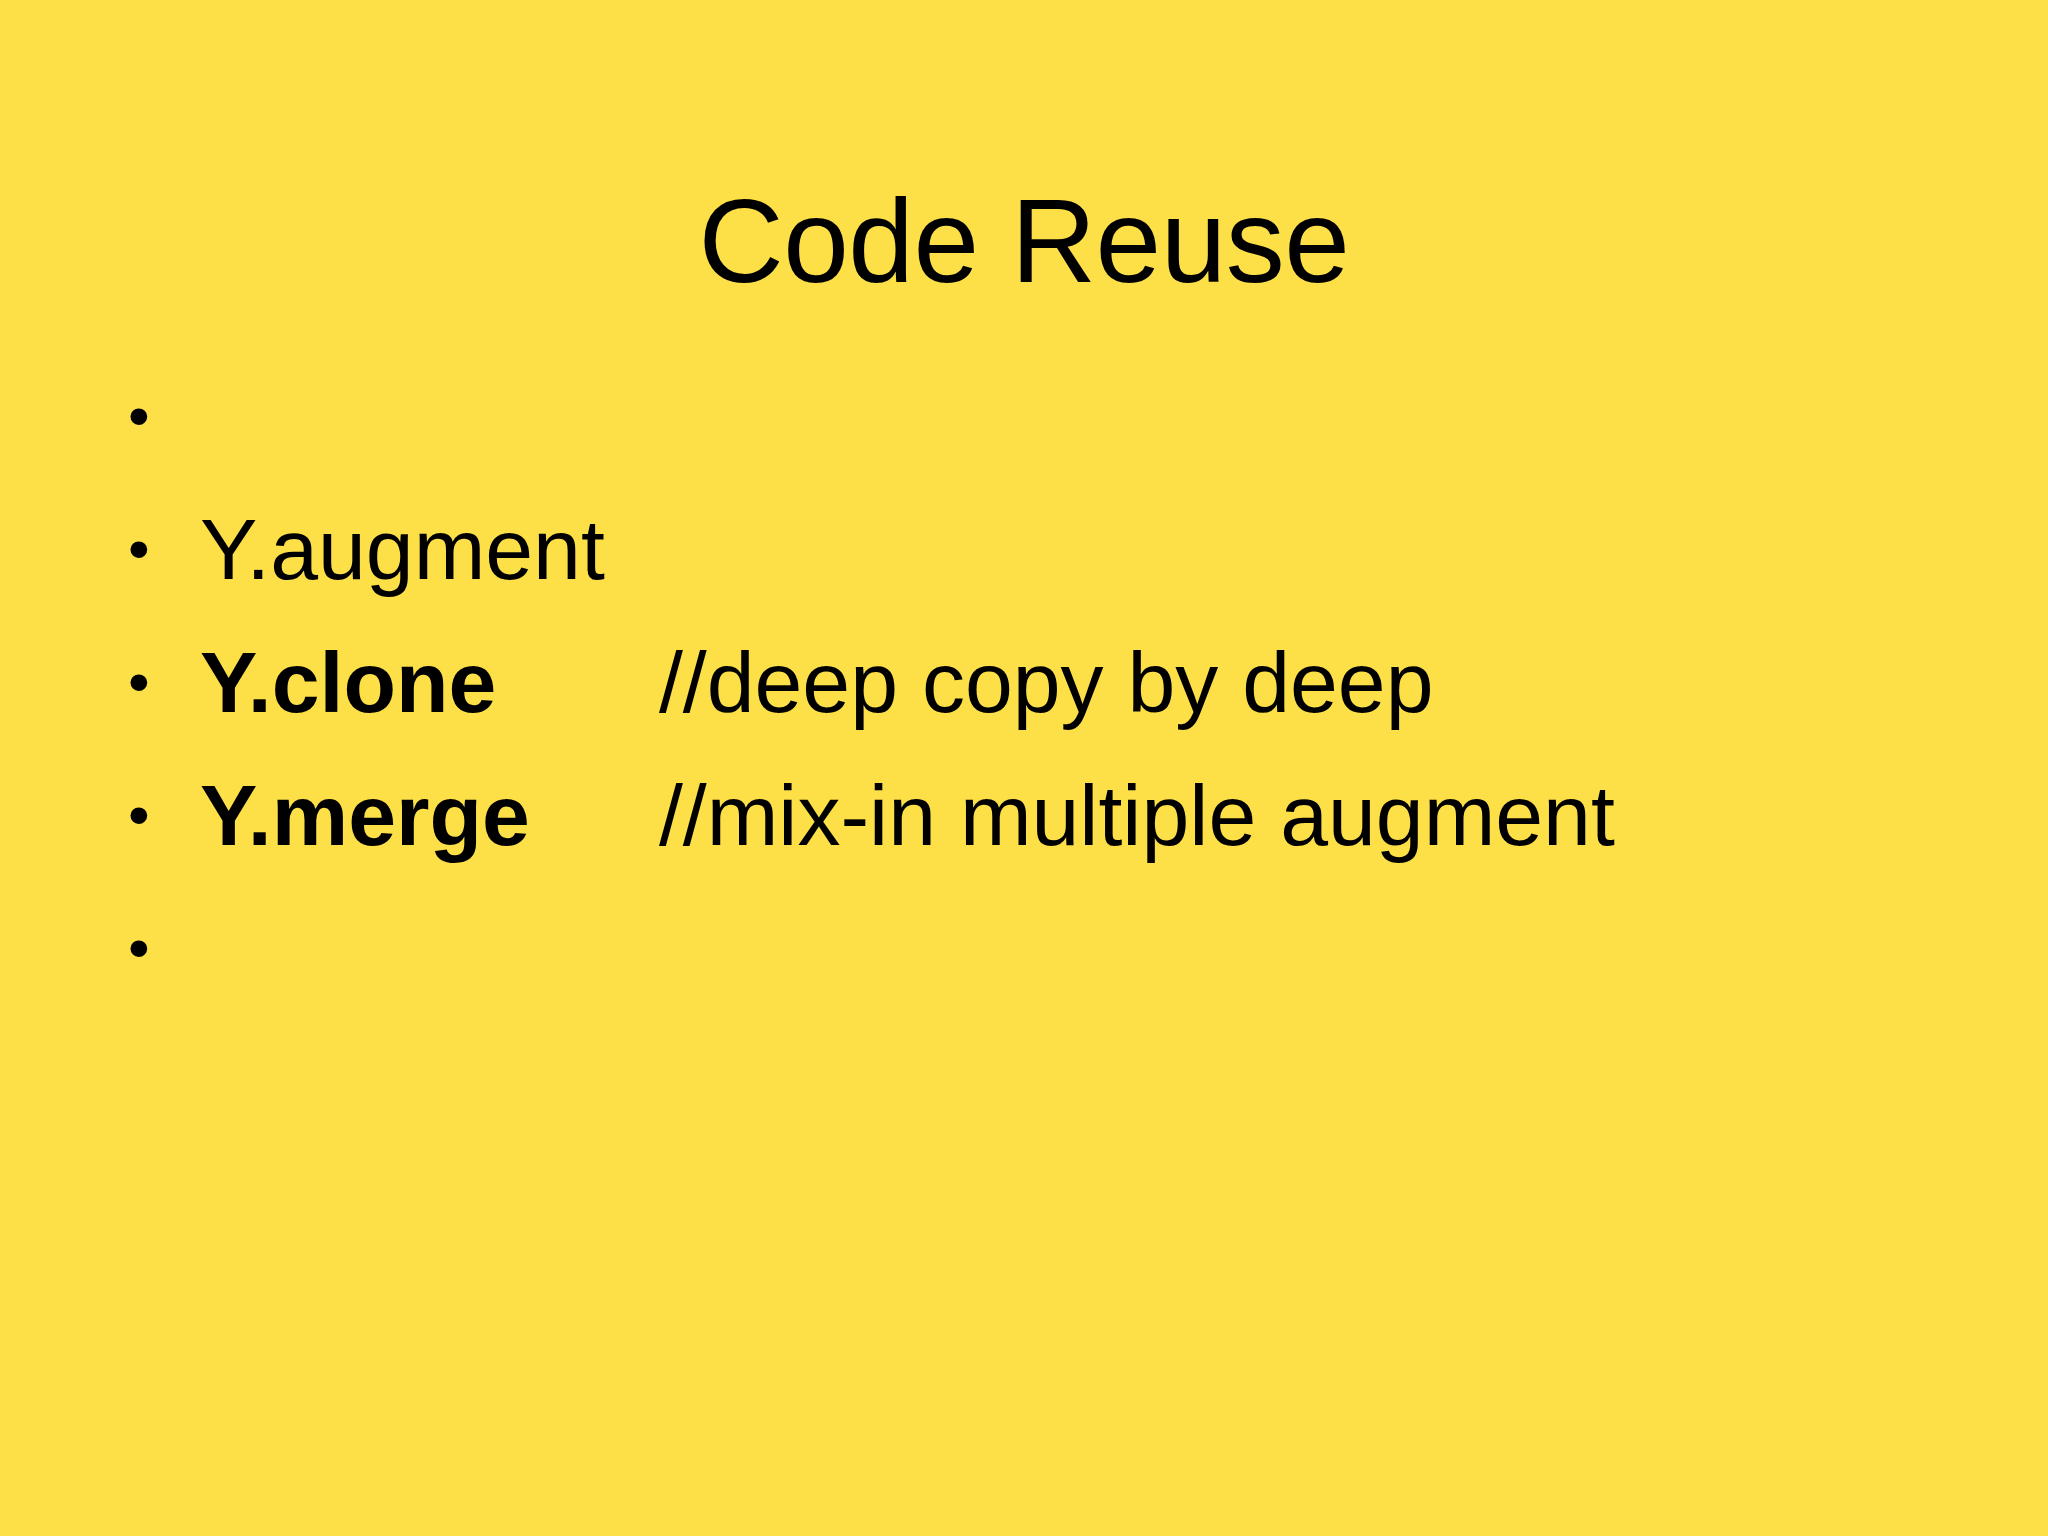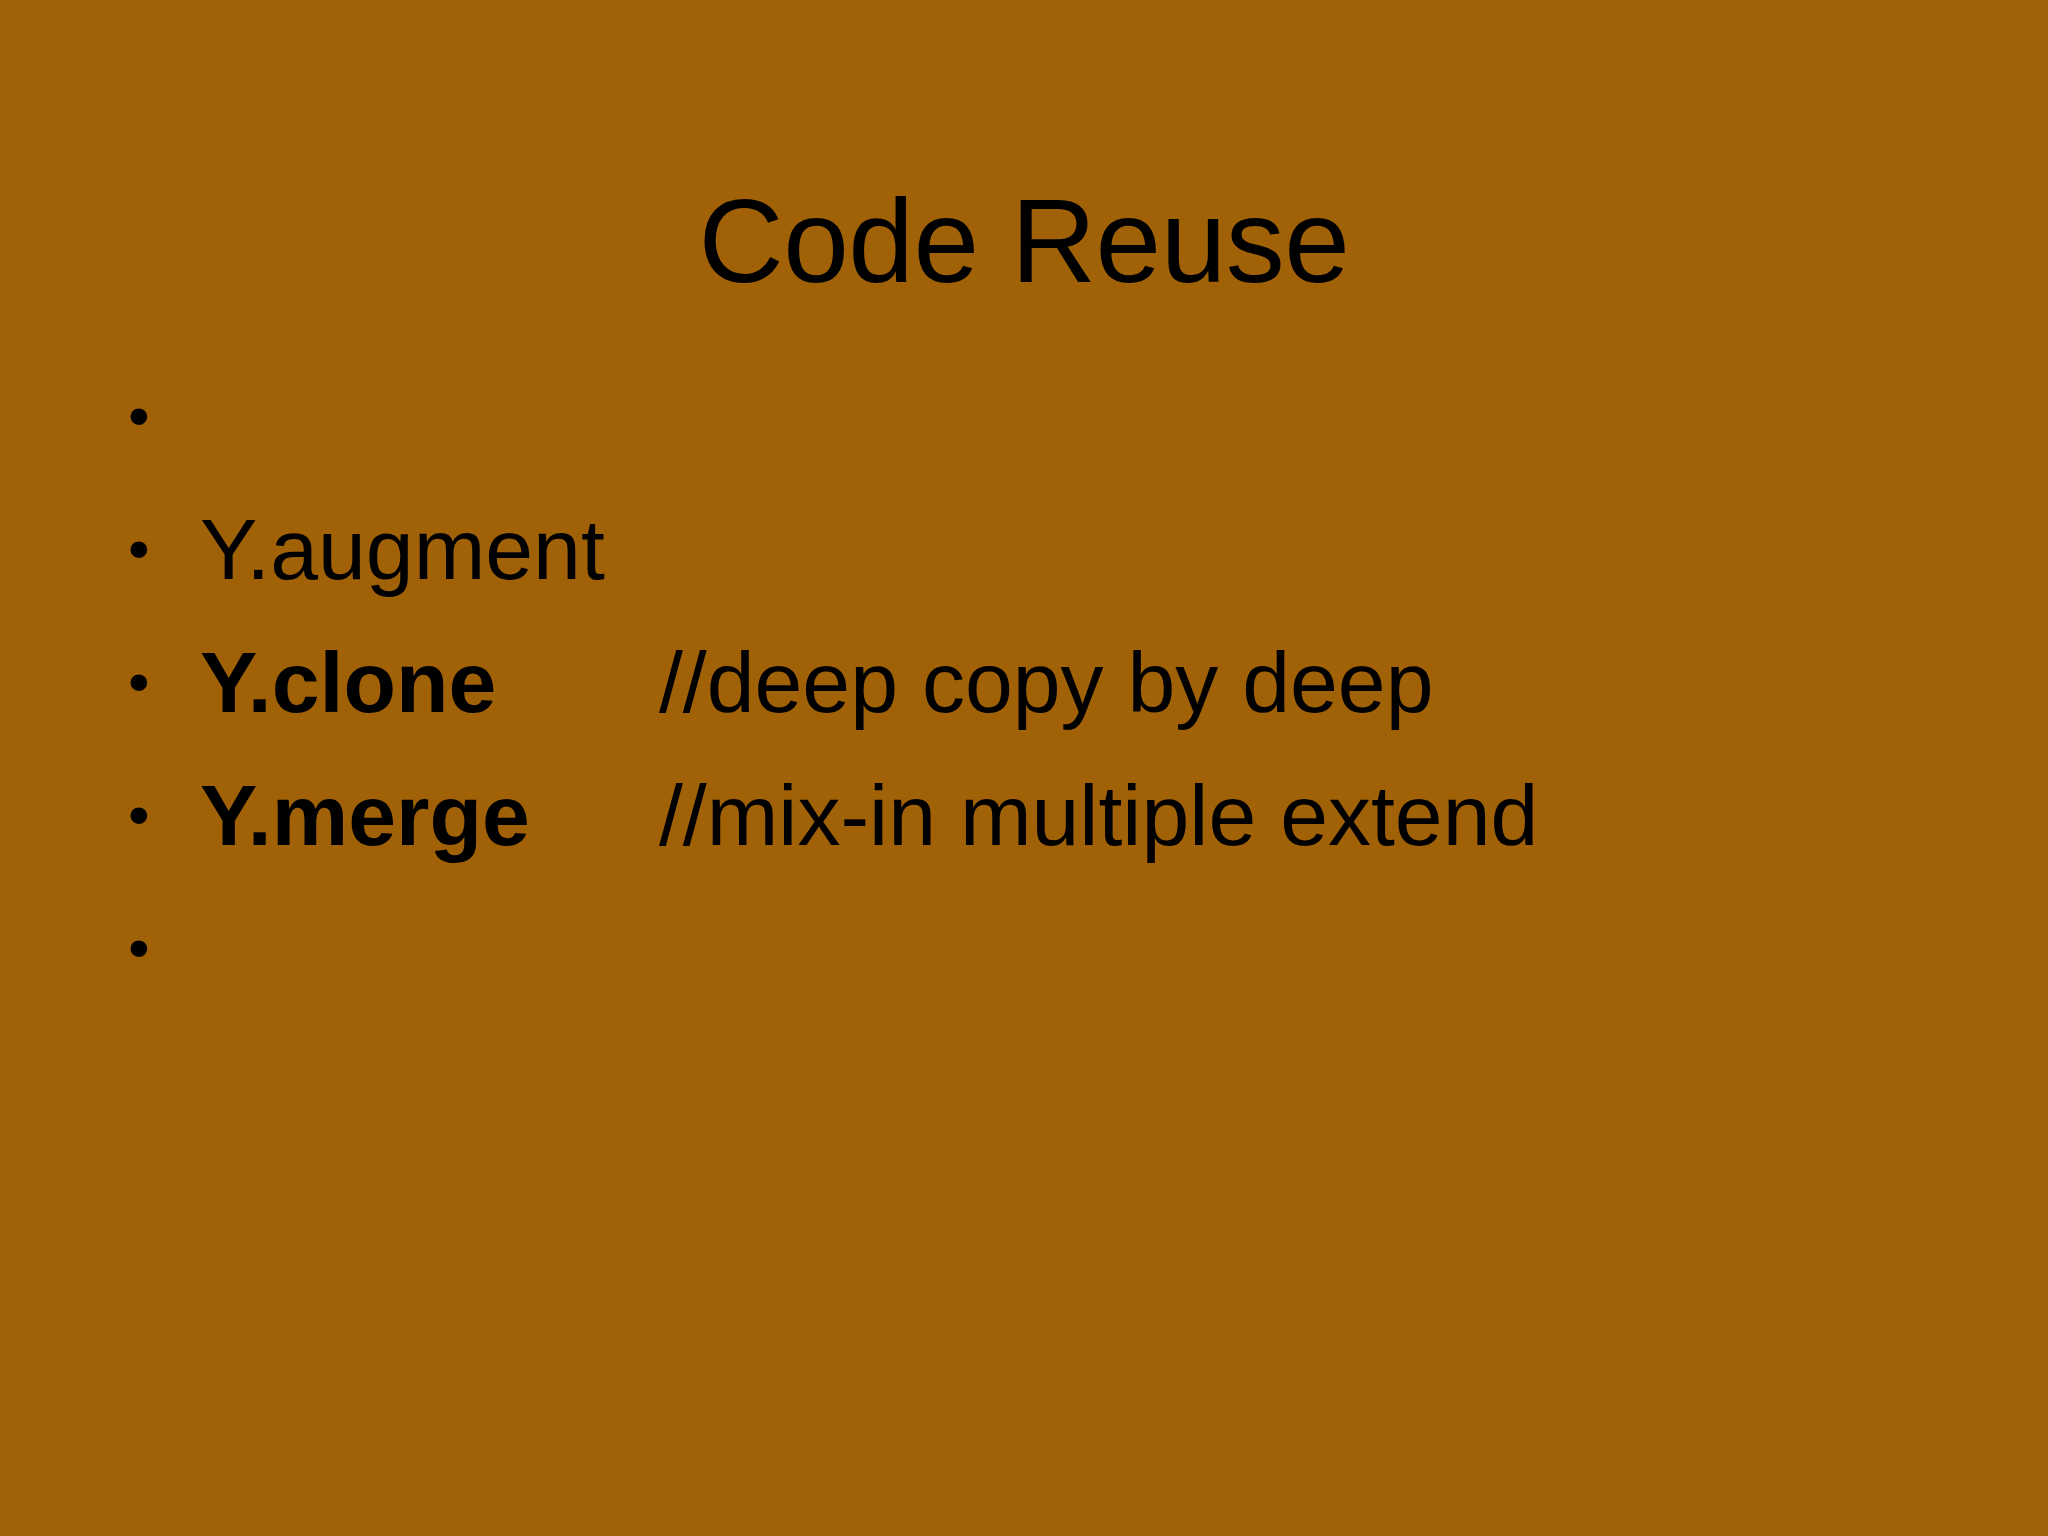--- a/index.html
+++ b/index.html
@@ -6,21 +6,21 @@
   html, body {
     margin: 0;
     padding: 0;
     background: #ffffff;
   }
 
   #slide {
     position: relative;
     width: 2048px;
     height: 1536px;
-    background: #a16207;
+    background: #fde047;
     overflow: hidden;
     font-family: "Liberation Sans", "DejaVu Sans", sans-serif;
     color: #000000;
     -webkit-font-smoothing: antialiased;
   }
 
   
   #slide-title {
     position: absolute;
     left: 0;
@@ -105,21 +105,21 @@
 
     <li class="bullet-row has-comment">
       <span class="bullet-marker">•</span>
       <span class="bullet-term">Y.clone</span>
       <span class="bullet-comment">//deep copy by deep</span>
     </li>
 
     <li class="bullet-row has-comment">
       <span class="bullet-marker">•</span>
       <span class="bullet-term">Y.merge</span>
-      <span class="bullet-comment">//mix-in multiple extend</span>
+      <span class="bullet-comment">//mix-in multiple augment</span>
     </li>
 
     <li class="bullet-row">
       <span class="bullet-marker">•</span>
       <span class="bullet-comment"></span>
     </li>
 
   </ul>
 
 </div>

